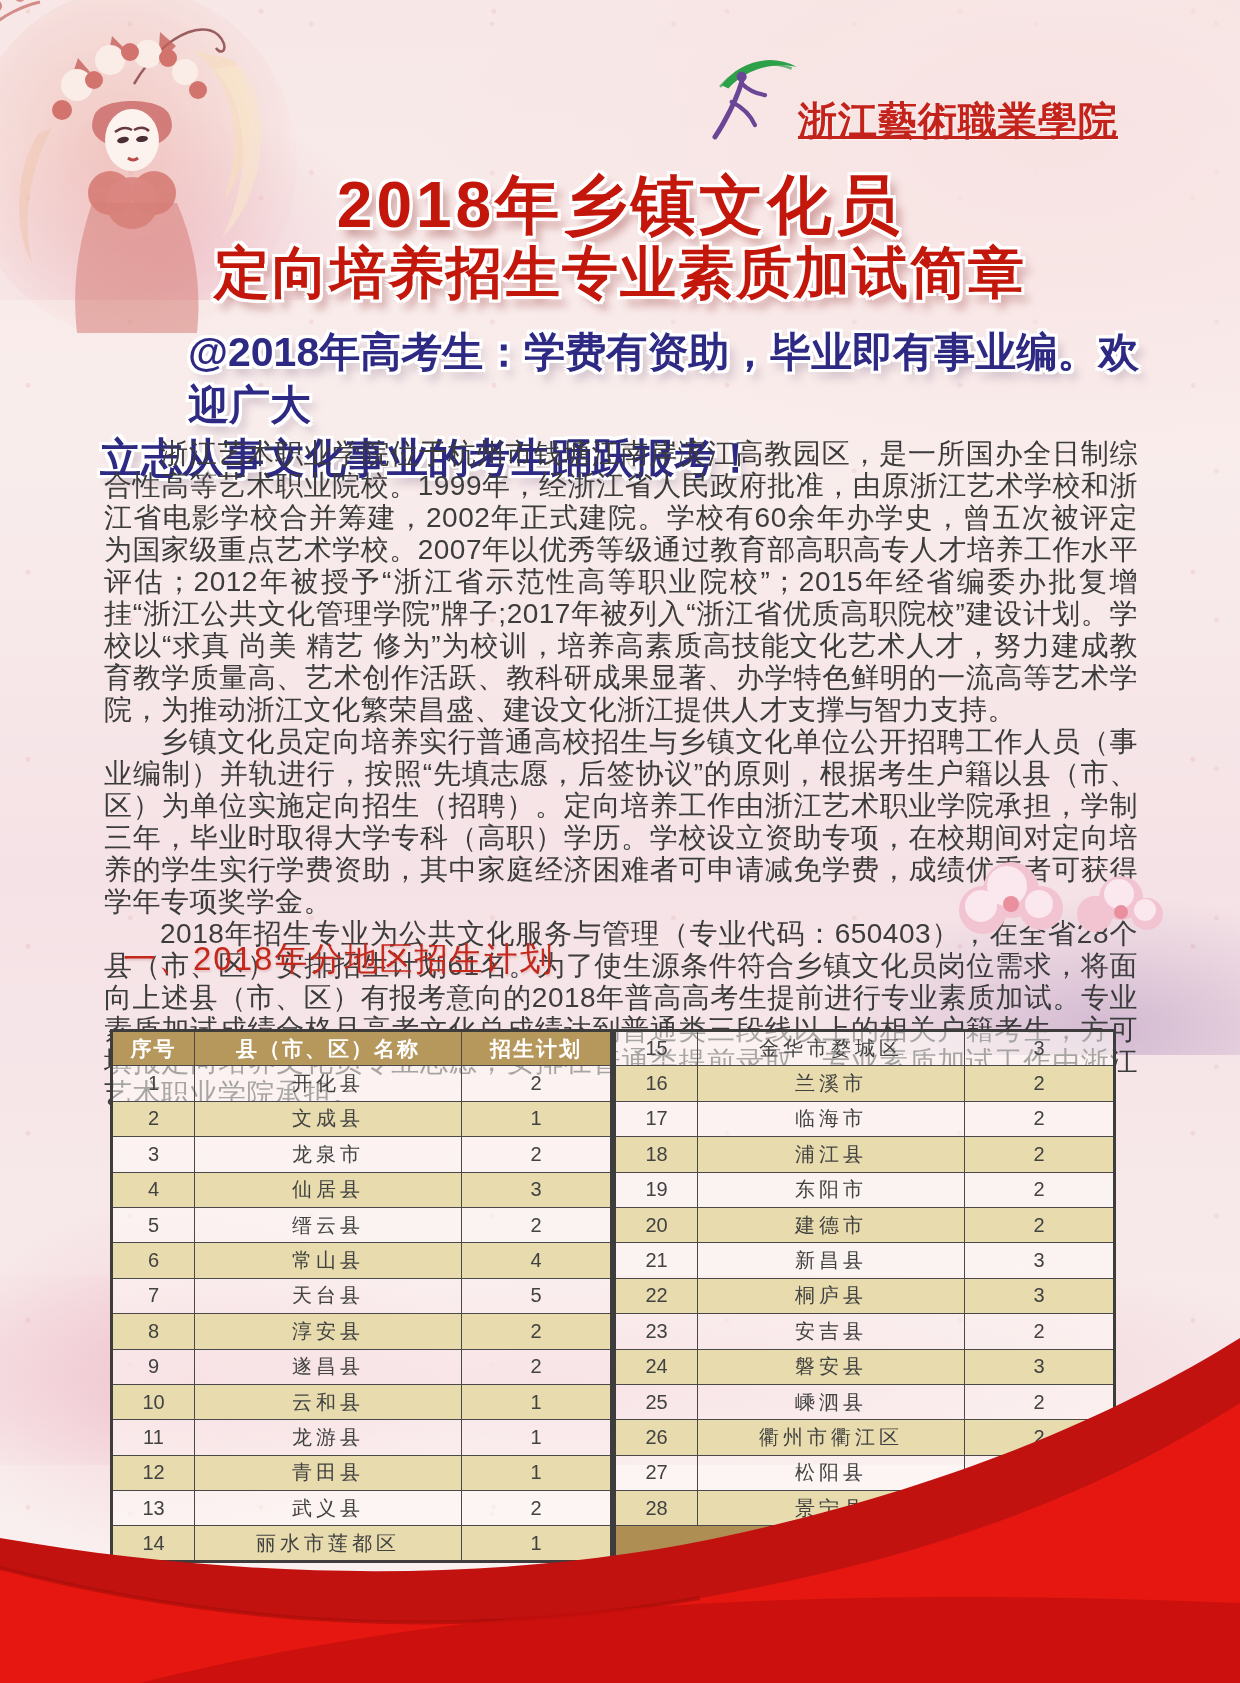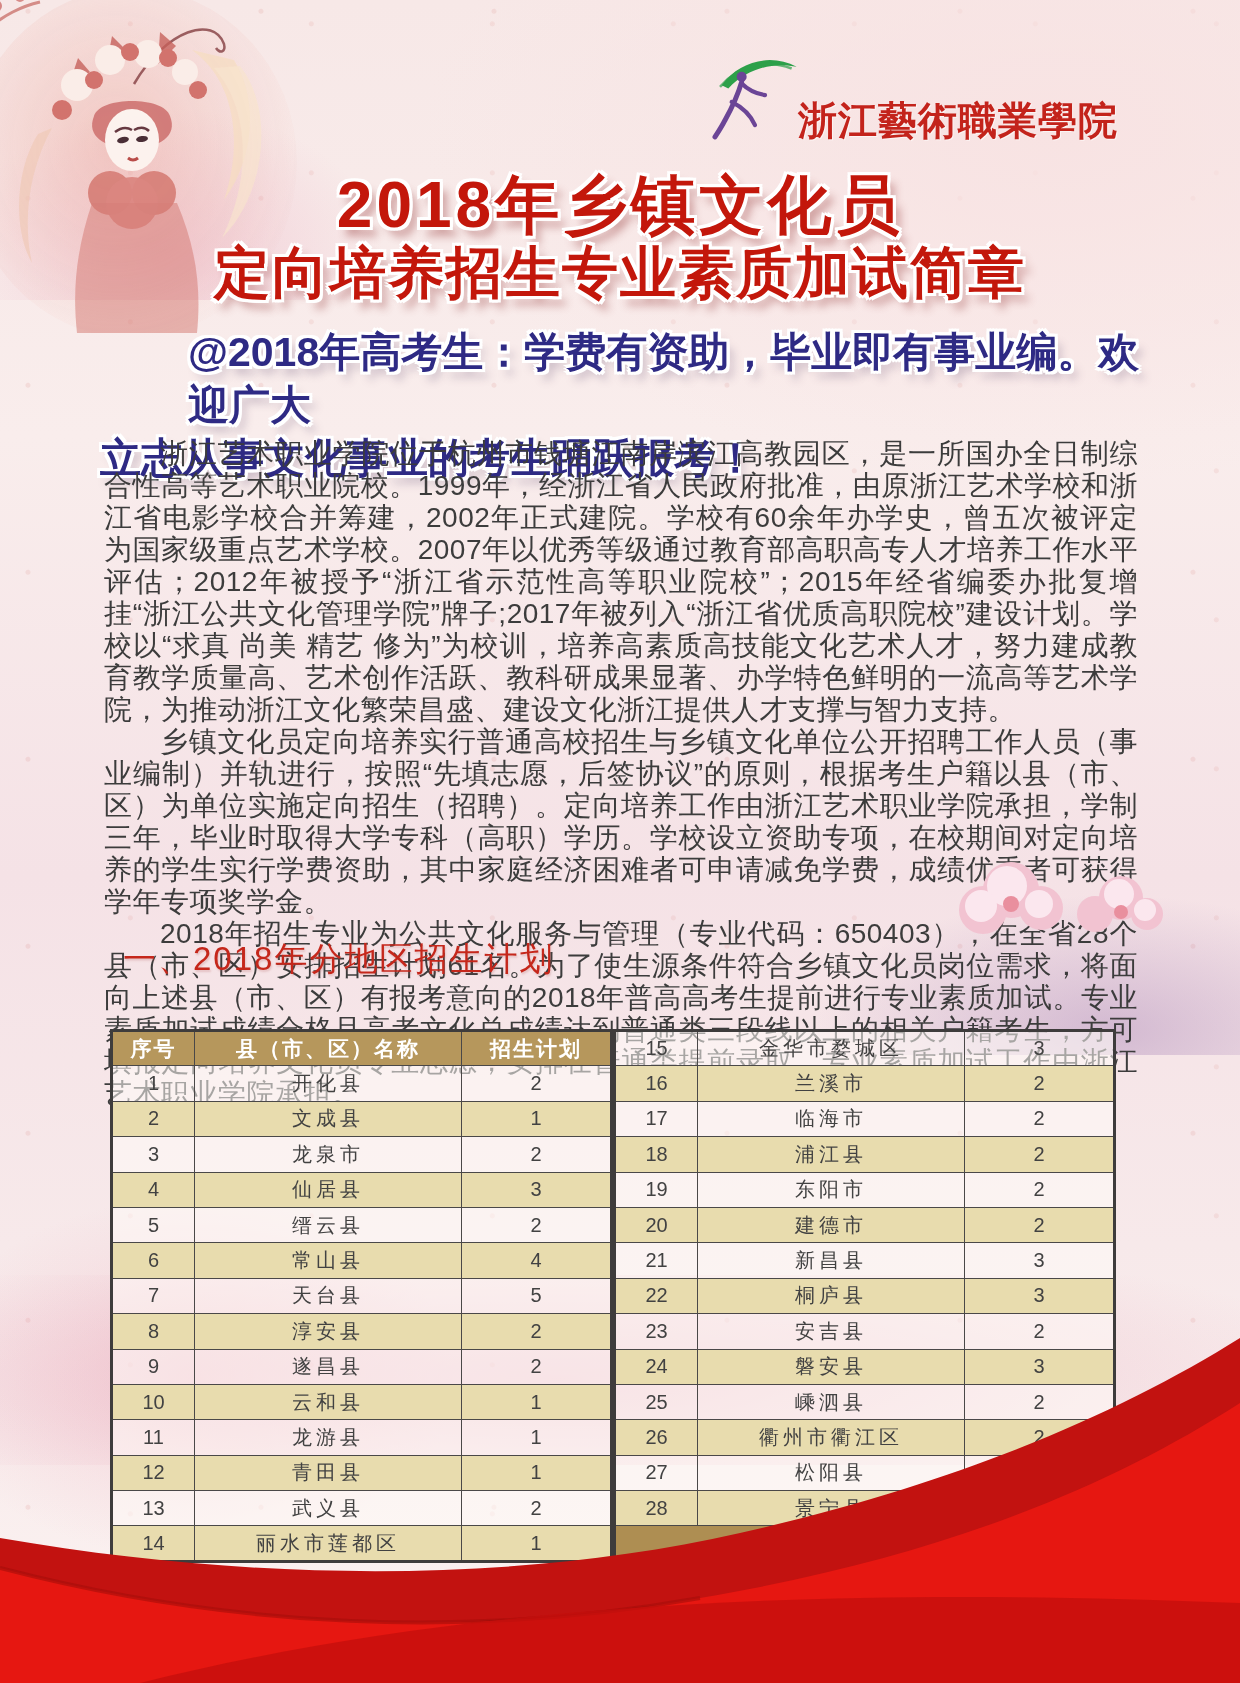--- a/index.html
+++ b/index.html
@@ -27,20 +27,21 @@
   .clouds { left:945px; top:852px; width:225px; height:90px; }
   .ribbon { left:0; bottom:0; width:1240px; height:400px; }
   
   .logo-row { position:absolute; left:700px; top:46px; width:420px; height:100px; }
   .dancer { position:absolute; left:0; top:0; width:100px; height:100px; }
   .org-name {
     position:absolute; left:98px; top:48px; white-space:nowrap;
     font-family:"Liberation Serif", serif; font-weight:bold;
     font-size:39px; color:#c3231b; letter-spacing:1px;
     text-shadow:1px 1px 0 rgba(255,255,255,.6);
+    text-decoration:underline;
   }
   
   .title-block { position:absolute; left:0; top:170px; width:1240px; text-align:center; }
   .outlined {
     text-shadow:
       -3px -3px 0 #fff, -3px 0 0 #fff, -3px 3px 0 #fff,
        0 -3px 0 #fff,  0 3px 0 #fff,
        3px -3px 0 #fff,  3px 0 0 #fff,  3px 3px 0 #fff,
        7px 9px 9px rgba(150,60,60,.45);
   }

